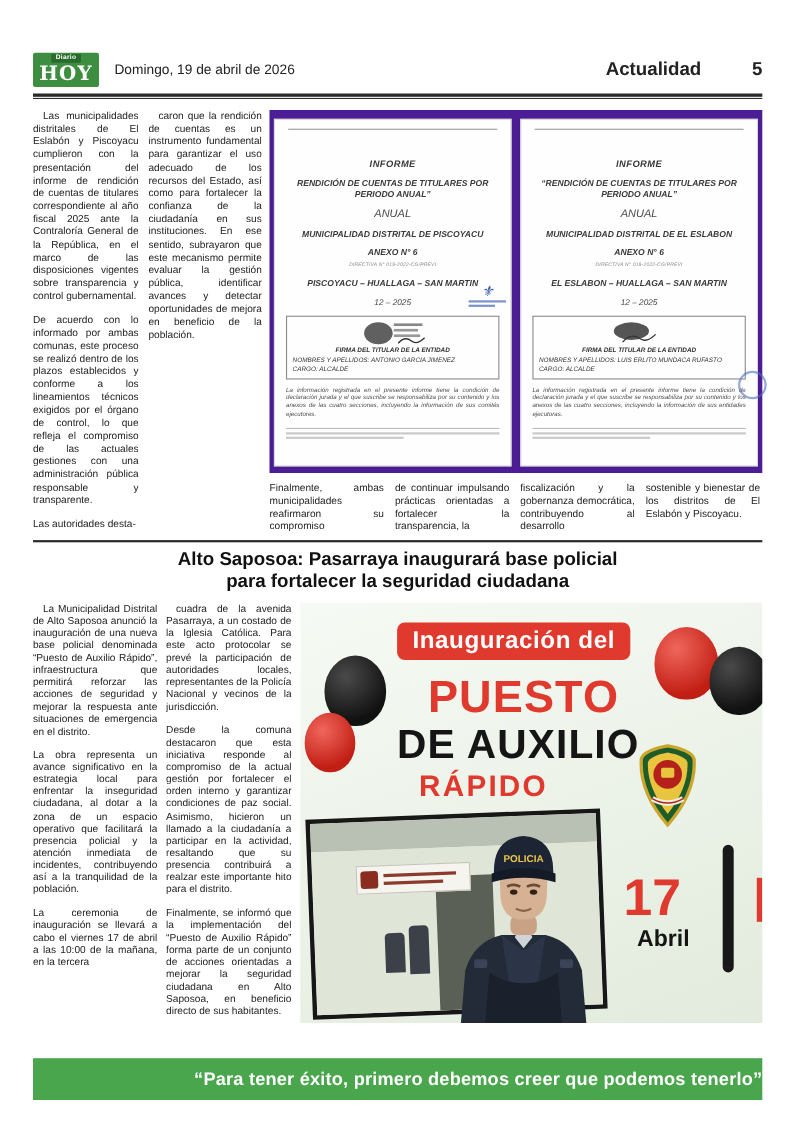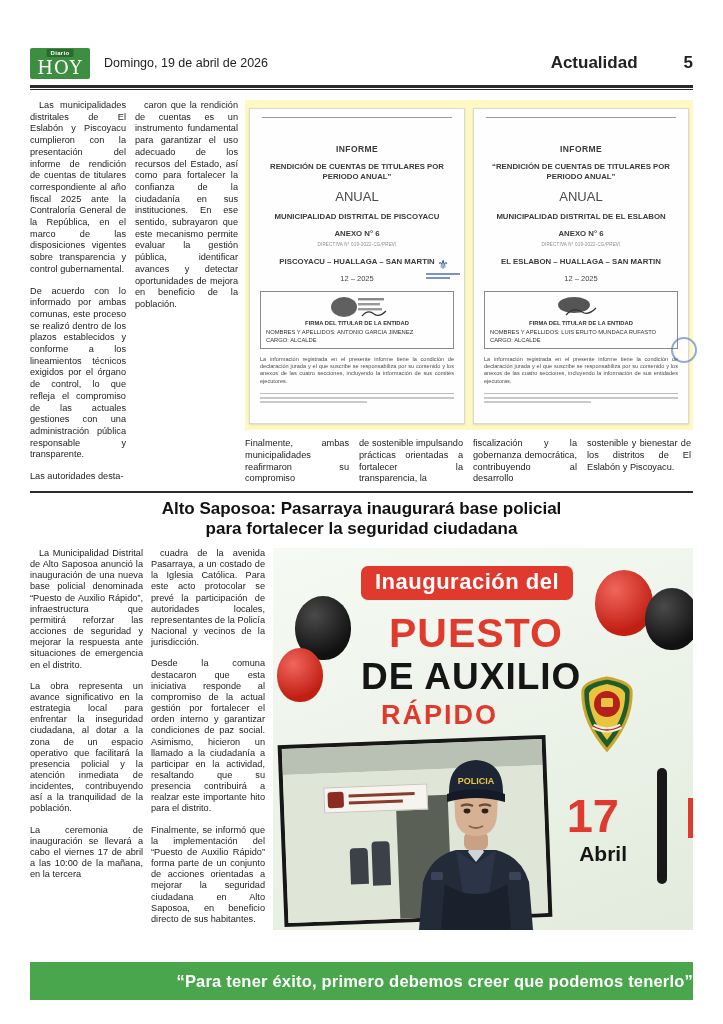--- a/index.html
+++ b/index.html
@@ -3,44 +3,44 @@
 <meta charset="utf-8">
 <style>
   * { margin:0; padding:0; box-sizing:border-box; }
   html,body { background:#ffffff; }
   body { width:723px; height:1024px; position:relative; font-family:"Liberation Sans", sans-serif; color:#1b1b1b; overflow:hidden; }
   .page { position:absolute; inset:0; padding:0 30px; }
 
   
   .hdr { margin-top:45px; height:36px; display:flex; align-items:center; }
   .logo { position:relative; width:60px; height:31px; background:#3e8e41; border-radius:2px; display:flex; align-items:flex-end; justify-content:center; }
-  .logo .hoy { color:#fff; font-family:"DejaVu Serif", serif; font-weight:normal; font-size:18px; letter-spacing:1px; line-height:20px; padding-bottom:1px; }
+  .logo .hoy { color:#fff; font-family:"DejaVu Serif", serif; font-weight:bold; font-size:18px; letter-spacing:1px; line-height:20px; padding-bottom:1px; }
   .logo .diario { position:absolute; top:1px; left:50%; transform:translateX(-50%); background:#2a6b2d; color:#fff; font-size:6px; font-weight:bold; padding:1px 4px; border-radius:1px; letter-spacing:.3px; }
   .hdr .date { margin-left:14px; font-size:12.5px; color:#222; }
   .hdr .spacer { flex:1; }
   .hdr .section { font-size:17px; font-weight:bold; color:#222; }
   .hdr .pageno { font-size:17px; font-weight:bold; color:#222; margin-left:46px; }
   .rule-double { margin-top:4px; border-top:3px solid #2a2a2a; border-bottom:1px solid #2a2a2a; height:5px; }
 
   
   .h1 { margin-top:4px; text-align:center; font-size:20px; line-height:23px; font-weight:bold; color:#111; }
   .art1 { display:flex; margin-top:10px; height:385px; }
   .txtcol { font-size:9.2px; line-height:11.7px; text-align:justify; color:#1c1c1c; overflow:hidden; }
   .txtcol p + p { margin-top:10px; }
   .txtcol p:first-child { text-indent:9px; }
   .a1c1 { width:96px; margin-right:9px; }
   .a1c2 { width:103px; margin-right:7px; }
   .a1right { flex:1; display:flex; flex-direction:column; }
-  .docs { flex:1; background:#fef9c3; display:flex; justify-content:space-between; padding:8px 4px 6px 4px; }
+  .docs { flex:1; background:#4c1d95; display:flex; justify-content:space-between; padding:8px 4px 6px 4px;font-style:italic; }
   .doc { position:relative; width:216px; background:#fefefe; border:1px solid #d8d8d6; box-shadow:0 1px 2px rgba(0,0,0,.12); padding:6px 10px; font-family:"Liberation Sans", sans-serif; }
   .doc .topline { border-top:1px solid #999; margin:2px 2px 0 2px; }
   .doc .dt { text-align:center; font-weight:bold; color:#3a3a3a; }
   .doc .t1 { margin-top:26px; font-size:8.5px; letter-spacing:.4px; }
   .doc .t2 { margin-top:8px; font-size:7.8px; line-height:10px; }
-  .doc .t3 { margin-top:7px; font-size:13px; font-weight:normal; color:#4a4a4a; }
+  .doc .t3 { margin-top:7px; font-size:10px; font-weight:normal; color:#4a4a4a; }
   .doc .t4 { margin-top:8px; font-size:7.8px; }
   .doc .t5 { margin-top:8px; font-size:7.8px; }
   .doc .dir { margin-top:4px; text-align:center; font-size:4.5px; color:#8a8a8a; letter-spacing:.2px; }
   .doc .loc { margin-top:10px; font-size:7.8px; }
   .doc .per { margin-top:8px; font-size:7.5px; font-weight:normal; color:#444; }
   .sigbox { margin-top:8px; border:1px solid #8a8a8a; padding:3px 5px 4px 5px; position:relative; min-height:58px; }
   .sigbox .stampwrap { display:flex; justify-content:center; height:24px; }
   .sigbox .firma { text-align:center; font-size:5.8px; font-weight:bold; color:#333; margin-top:1px; }
   .sigbox .nom { font-size:5.8px; color:#333; margin-top:3px; text-align:left; }
   .sigbox .car { font-size:5.8px; color:#333; margin-top:2px; text-align:left; }
@@ -185,21 +185,21 @@
           <div class="footnote">
             <div class="fl"></div>
             <div class="fl short"></div>
           </div>
           <div class="bluestamp"></div>
         </div>
       </div>
 
       <div class="a1bottom">
         <div class="bcol">Finalmente, ambas municipalidades reafirmaron su compromiso</div>
-        <div class="bcol">de sostenible impulsando prácticas orientadas a fortalecer la transparencia, la</div>
+        <div class="bcol">de continuar impulsando prácticas orientadas a fortalecer la transparencia, la</div>
         <div class="bcol">fiscalización y la gobernanza democrática, contribuyendo al desarrollo</div>
         <div class="bcol">sostenible y bienestar de los distritos de El Eslabón y Piscoyacu.</div>
       </div>
     </div>
   </div>
 
   <div class="rule-single"></div>
 
   <div class="h2">
     <div>Alto Saposoa: Pasarraya inaugurará base policial</div>

